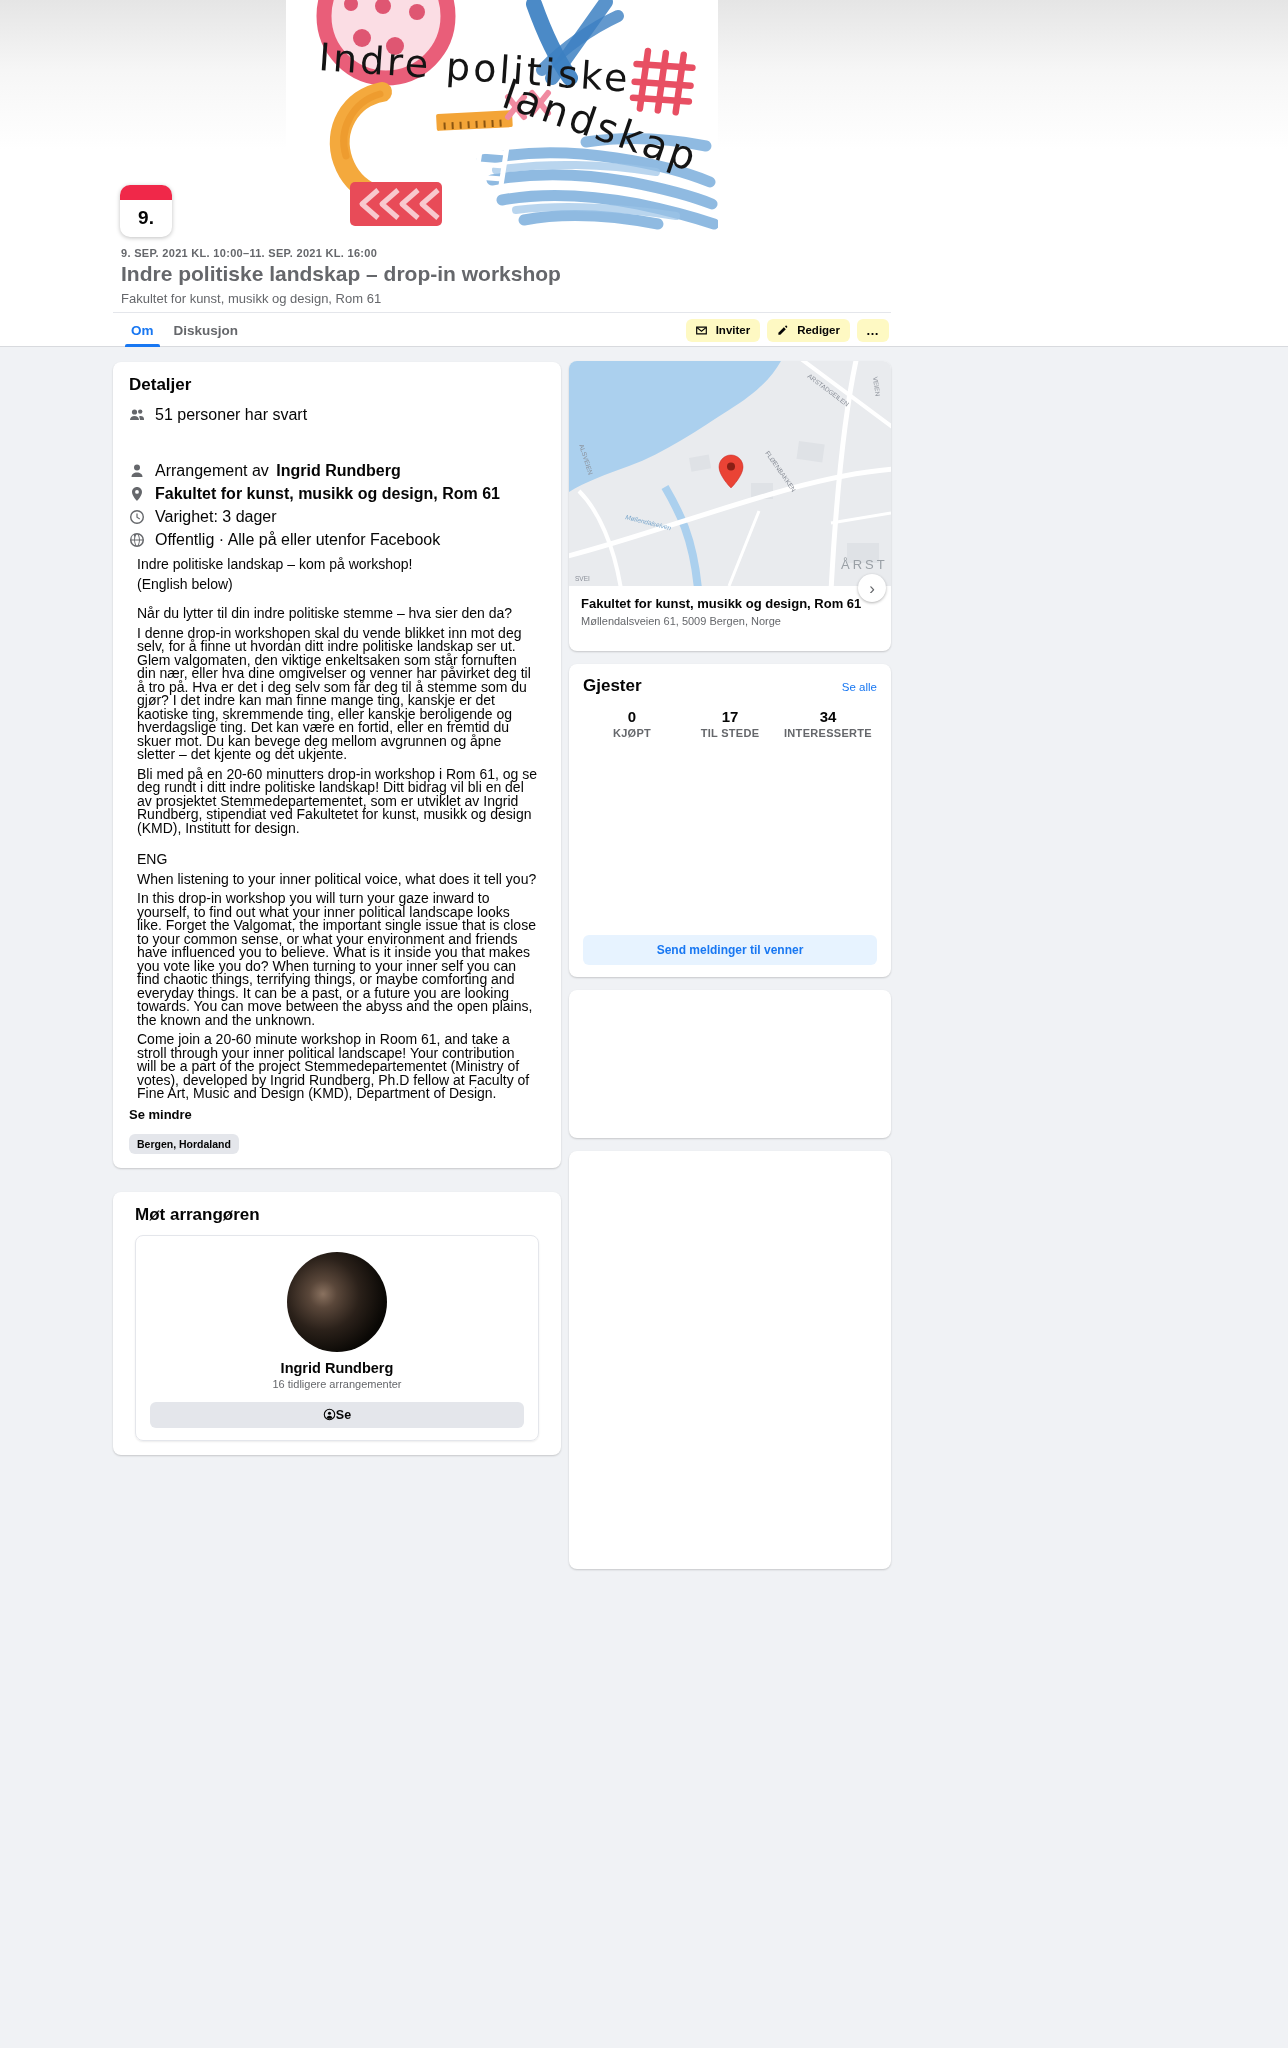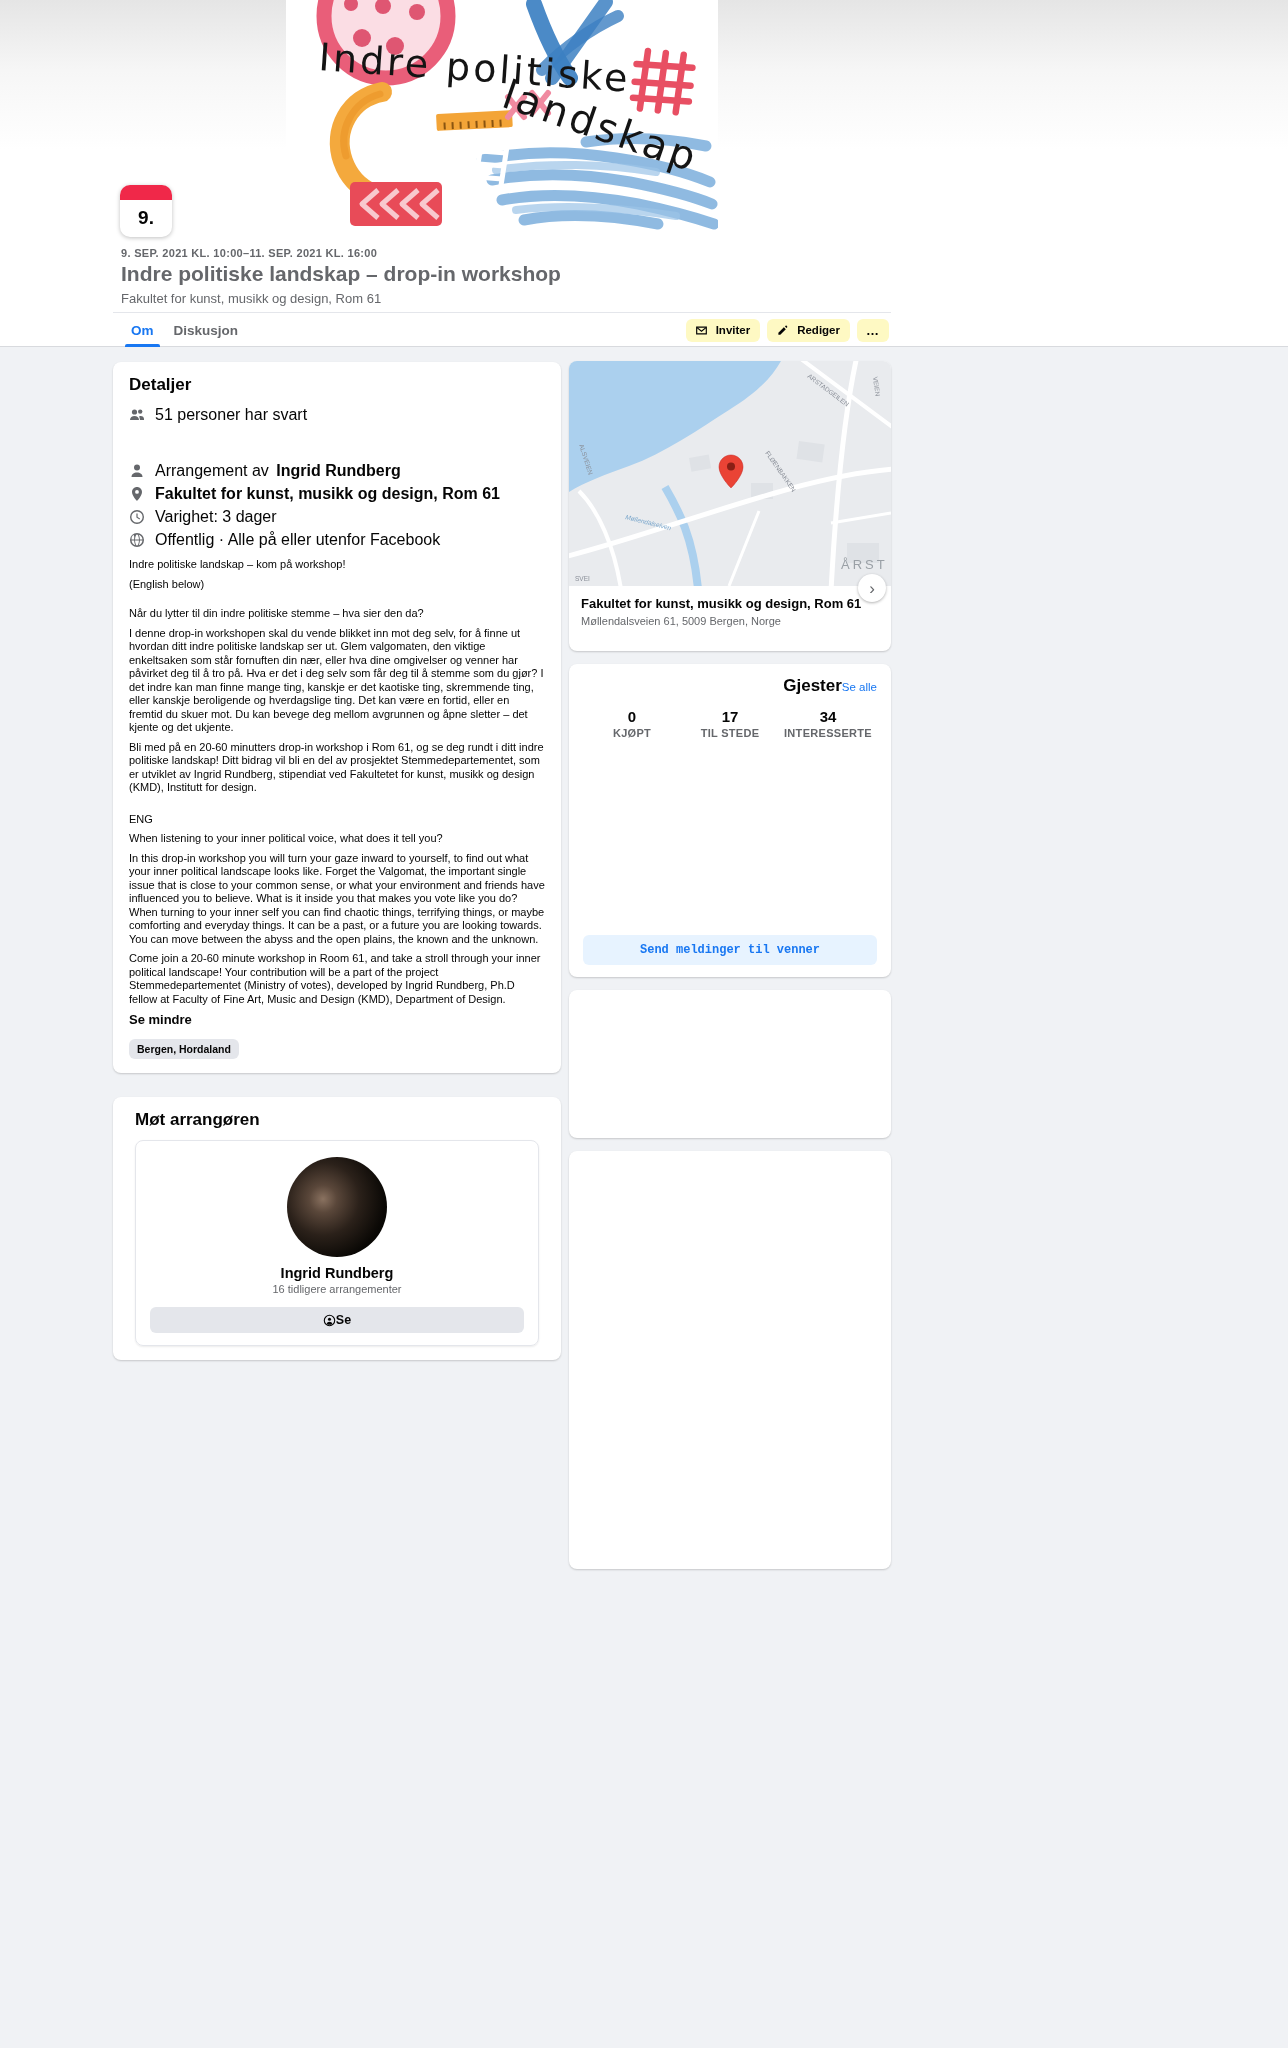--- a/index.html
+++ b/index.html
@@ -45,21 +45,21 @@
   
   .card-detaljer { padding:13px 16px 14px; }
   .card-title { font-size:17px; font-weight:700; color:#050505; }
   .card-detaljer .card-title { margin-bottom:12px; }
   .drow { display:flex; align-items:flex-start; gap:10px; margin-bottom:7px; font-size:16px; color:#050505; line-height:16px; }
   .drow svg { width:16px; height:16px; fill:#65676B; flex:0 0 16px; margin-top:0; }
   .drow.responded { margin-bottom:40px; }
   .bold { font-weight:700; }
   .host-prefix { margin-right:3px; }
   .desc { margin-top:10px; }
-  .desc p { font-size:11px; line-height:13.5px; color:#050505; margin:0 0 6px; }
+  .desc p { font-size:14px; line-height:13.5px; color:#050505; margin:0 8px 6px; }
   .desc p.sp-after { margin-bottom:16px; }
   .desc p.sp-before { margin-top:18px; }
   .see-less { font-size:13px; font-weight:700; margin:0 0 8px; cursor:pointer; }
   .tag-chip { display:inline-block; background:#E4E6EB; border-radius:6px; padding:4px 8px;
     font-size:10.5px; font-weight:700; color:#050505; margin-top:4px; cursor:pointer; }
 
   
   .card-organizer { padding:13px 22px 14px;margin-top:11px; }
   .org-inner { margin-top:10px; border:1px solid #e4e6eb; border-radius:8px; box-shadow:0 1px 2px rgba(0,0,0,.08);
     padding:12px 14px 12px; text-align:center; }
@@ -77,28 +77,28 @@
   .map-area { width:322px; height:225px; cursor:pointer; }
   .map-next { position:absolute; right:5px; top:213px; width:28px; height:28px; border-radius:50%;
     background:#fff; box-shadow:0 1px 3px rgba(0,0,0,.3); display:flex; align-items:center; justify-content:center;
     color:#65676B; font-size:17px; line-height:1; cursor:pointer; }
   .map-info { padding:10px 12px; }
   .map-title { font-size:13px; font-weight:700; color:#050505; line-height:16px; }
   .map-addr { font-size:11px; color:#65676B; margin-top:3px; }
 
   
   .card-guests { height:313px; padding:12px 14px; display:flex; flex-direction:column; }
-  .guests-head { display:flex; align-items:baseline; justify-content:flex-end; }
+  .guests-head { display:flex; align-items:baseline; justify-content:space-between; }
   .see-all { font-size:11.5px; color:#1877F2; cursor:pointer; }
   .stats { display:grid; grid-template-columns:1fr 1fr 1fr; margin-top:12px; }
   .stat { text-align:center; }
   .stat .v { font-size:15px; font-weight:700; color:#050505; }
   .stat .l { font-size:11px; font-weight:600; color:#65676B; letter-spacing:.3px; margin-top:2px; }
   .btn-message { margin-top:auto; width:100%; height:30px; background:#E7F3FF; border:none; border-radius:6px;
-    font-family:Liberation Mono, monospace; font-size:12px; font-weight:600; color:#1877F2; cursor:pointer; }
+    font-family:Liberation Sans, sans-serif; font-size:12px; font-weight:600; color:#1877F2; cursor:pointer; }
 
   .card.empty-a { height:148px; }
   .card.empty-b { height:418px; }
 </style>
 </head>
 <body>
 
 <div class="page">
   <div class="header-band"></div>
 

